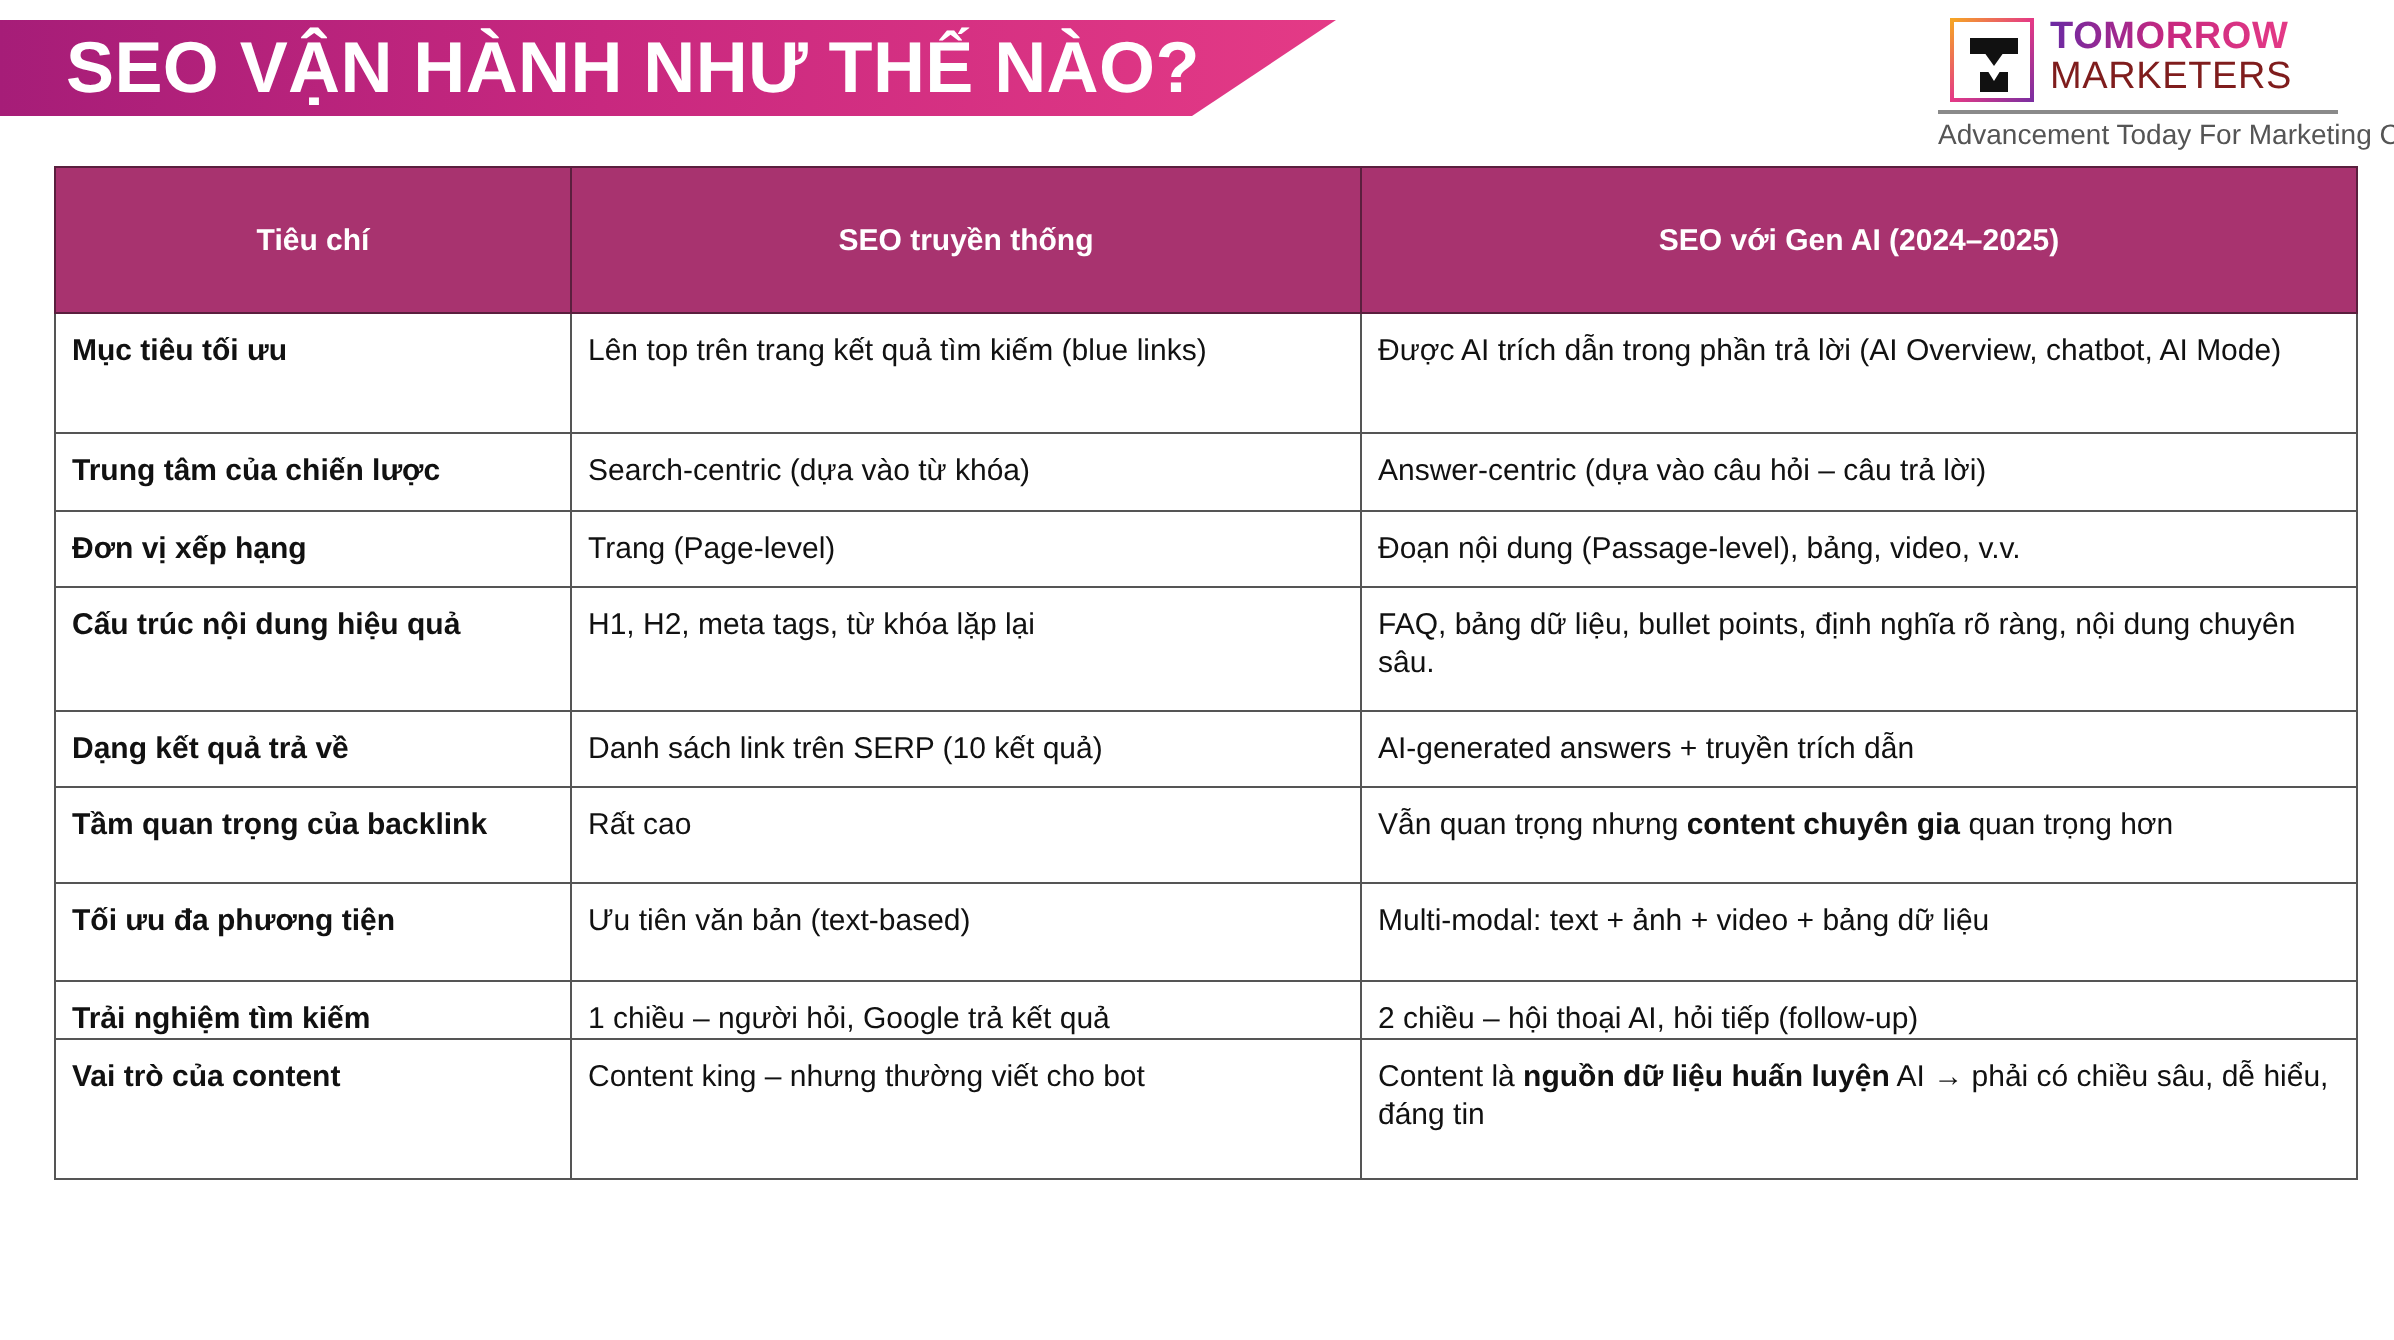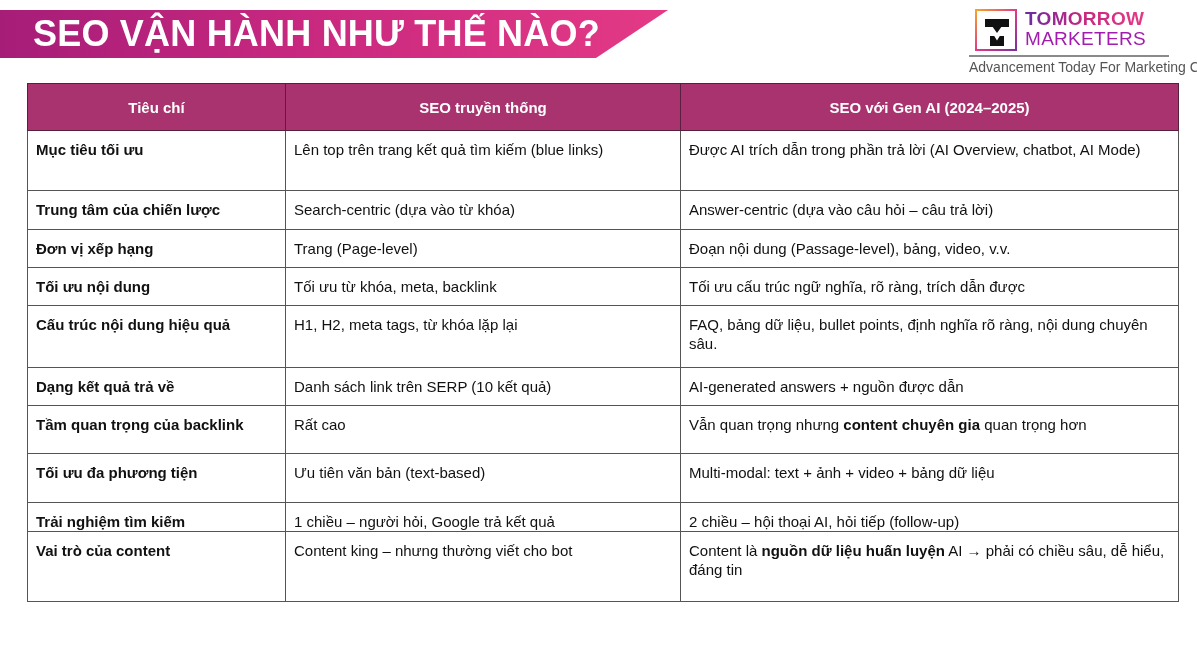--- a/index.html
+++ b/index.html
@@ -12,28 +12,28 @@
                   letter-spacing:0.2px; line-height:40px; white-space:nowrap; }
   .logo { position:absolute; left:975px; top:9px; width:220px; height:62px;padding-left:11px; }
   .logo-box { position:absolute; left:0; top:0; width:42px; height:42px; box-sizing:border-box;
               border:2px solid; border-image: linear-gradient(135deg,#f6a623,#e43a86,#7b2ea0) 1; background:#fff; }
   .logo-t { position:absolute; left:8px; top:8px; width:24px; height:8px; background:#111; }
   .logo-t2 { position:absolute; left:15px; top:15px; width:0; height:0; border-left:5px solid transparent; border-right:5px solid transparent; border-top:7px solid #111; }
   .logo-m { position:absolute; left:13px; top:25px; width:14px; height:10px; background:#111;
             clip-path: polygon(0 0, 30% 0, 50% 45%, 70% 0, 100% 0, 100% 100%, 0 100%); }
   .logo-top { position:absolute; left:50px; top:0px; font-size:19px; font-weight:bold; line-height:20px;
               background: linear-gradient(90deg,#6b2aa3,#c8287f,#e43a86); -webkit-background-clip:text; background-clip:text; color:transparent; letter-spacing:0.3px; }
-  .logo-bottom { position:absolute; left:50px; top:20px; font-size:19px; line-height:20px; color:#a21caf; letter-spacing:0.3px; }
+  .logo-bottom { position:absolute; left:50px; top:20px; font-size:19px; line-height:20px; color:#7f1d1d; letter-spacing:0.3px; }
   .logo-line { position:absolute; left:-6px; top:46px; width:200px; height:2px; background:#8a8a8a; }
   .logo-tag { position:absolute; left:-6px; top:50px; font-size:14px; color:#555; white-space:nowrap; }
 
   table.cmp { position:absolute; left:27px; top:83px; width:1151px; border-collapse:collapse; table-layout:fixed; }
   table.cmp th, table.cmp td { border:1px solid #555; vertical-align:top; font-size:15px; line-height:19px; }
   table.cmp th { background:#a8336f; color:#fff; font-weight:bold; text-align:center; vertical-align:middle;
-                 height:38px; padding:4px 8px; border-color:#5a1f3e; }
+                 height:38px; padding:17px 8px; border-color:#5a1f3e; }
   table.cmp td { padding:9px 8px 0 8px; }
   td.crit { font-weight:bold; }
   b { font-weight:bold; }
 </style>
 </head>
 <body>
 
 <div class="banner"></div>
 <div class="banner-title">SEO VẬN HÀNH NHƯ THẾ NÀO?</div>
 
@@ -71,34 +71,29 @@
     <tr style="height:39px">
       <td class="crit">Trung tâm của chiến lược</td>
       <td>Search-centric (dựa vào từ khóa)</td>
       <td>Answer-centric (dựa vào câu hỏi – câu trả lời)</td>
     </tr>
     <tr style="height:38px">
       <td class="crit">Đơn vị xếp hạng</td>
       <td>Trang (Page-level)</td>
       <td>Đoạn nội dung (Passage-level), bảng, video, v.v.</td>
     </tr>
-    <tr style="height:38px">
-      <td class="crit">Tối ưu nội dung</td>
-      <td>Tối ưu từ khóa, meta, backlink</td>
-      <td>Tối ưu cấu trúc ngữ nghĩa, rõ ràng, trích dẫn được</td>
-    </tr>
     <tr style="height:62px">
       <td class="crit">Cấu trúc nội dung hiệu quả</td>
       <td>H1, H2, meta tags, từ khóa lặp lại</td>
       <td>FAQ, bảng dữ liệu, bullet points, định nghĩa rõ ràng, nội dung chuyên sâu.</td>
     </tr>
     <tr style="height:38px">
       <td class="crit">Dạng kết quả trả về</td>
       <td>Danh sách link trên SERP (10 kết quả)</td>
-      <td>AI-generated answers + nguồn được dẫn</td>
+      <td>AI-generated answers + truyền trích dẫn</td>
     </tr>
     <tr style="height:48px">
       <td class="crit">Tầm quan trọng của backlink</td>
       <td>Rất cao</td>
       <td><span>Vẫn quan trọng nhưng </span><b>content chuyên gia</b><span> quan trọng hơn</span></td>
     </tr>
     <tr style="height:49px">
       <td class="crit">Tối ưu đa phương tiện</td>
       <td>Ưu tiên văn bản (text-based)</td>
       <td>Multi-modal: text + ảnh + video + bảng dữ liệu</td>

